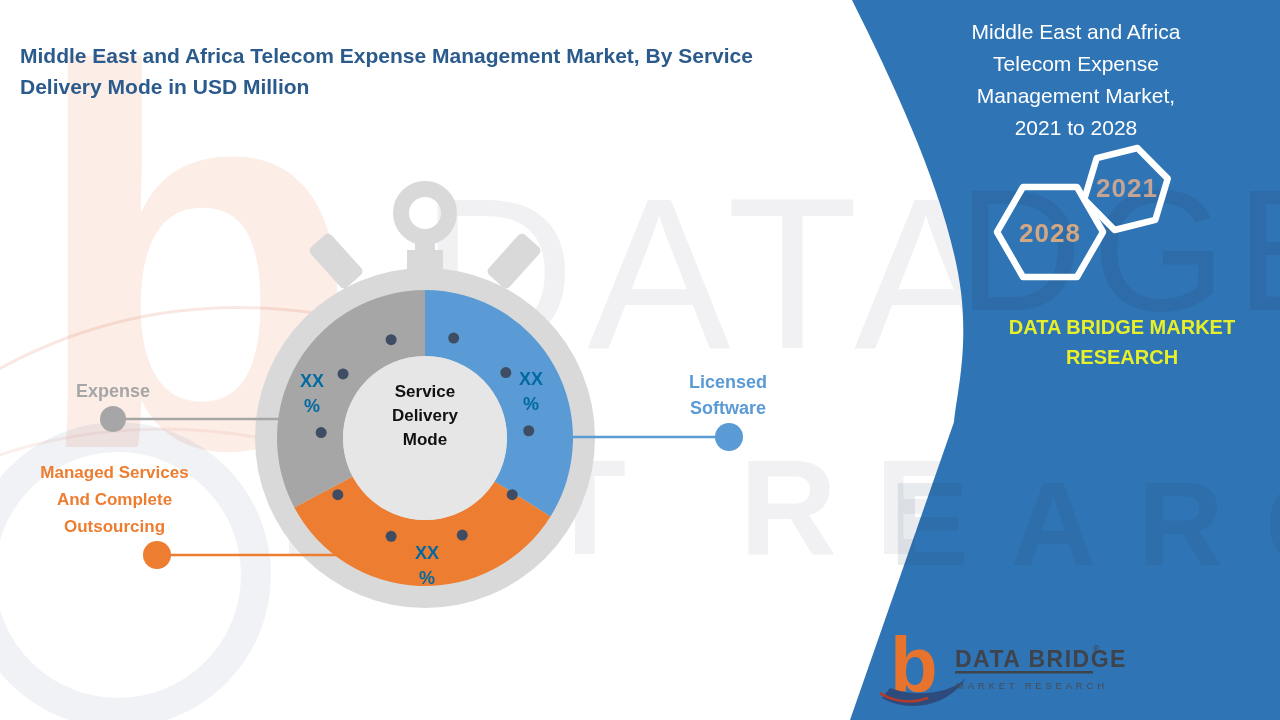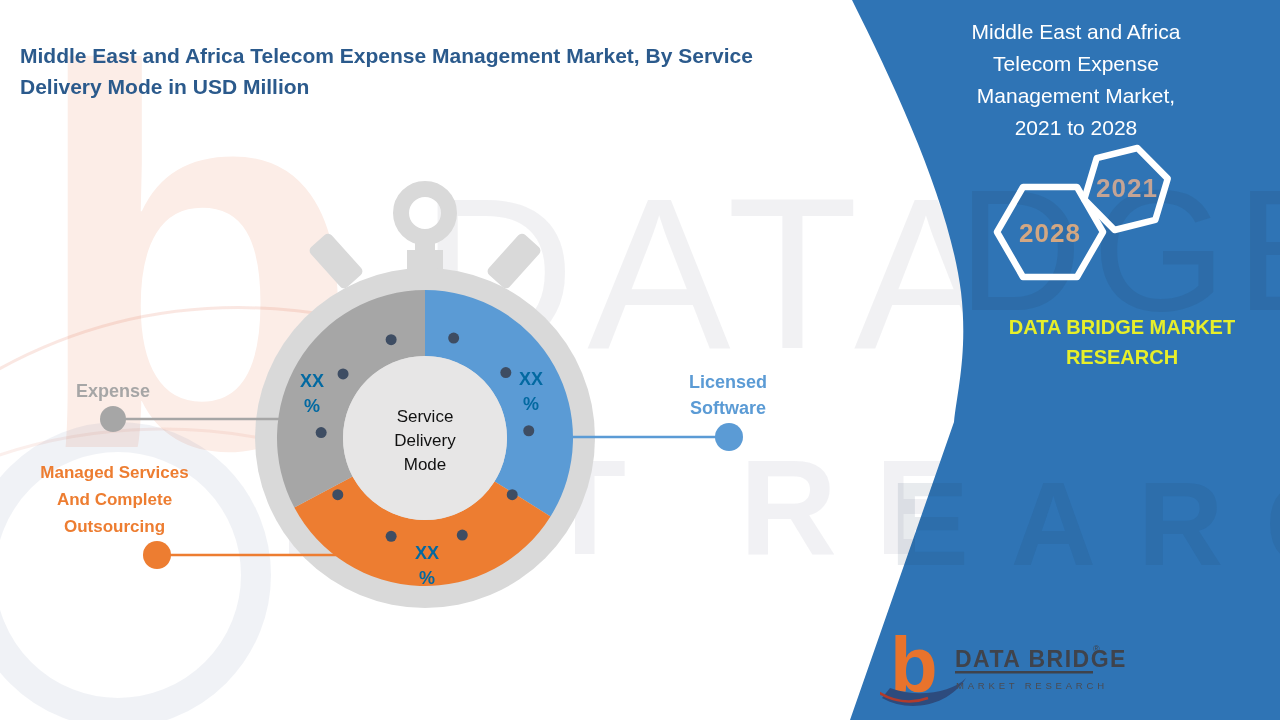--- a/index.html
+++ b/index.html
@@ -18,22 +18,22 @@
 
   
   .main-title{left:20px;top:40px;width:810px;text-align:left;color:#2b5a8c;
               font-size:21px;line-height:31px;font-weight:700;}
 
   
   .layer{left:0;top:0;width:1280px;height:720px;pointer-events:none;}
 
   
   .seg-label{width:70px;text-align:center;color:#0369a1;font-weight:bold;font-size:18px;line-height:25px;}
-  .center-label{left:345px;top:405px;width:160px;text-align:center;color:#111111;
-                font-weight:normal;font-size:17px;line-height:24px;}
+  .center-label{left:345px;top:380px;width:160px;text-align:center;color:#111111;
+                font-weight:bold;font-size:17px;line-height:24px;}
 
   
   .callout{font-weight:bold;text-align:center;}
   .callout-hosted{left:53px;top:381px;width:120px;font-size:18px;color:#a6a6a6;}
   .callout-managed{left:22px;top:459px;width:185px;font-size:17px;line-height:27px;color:#ed7d31;}
   .callout-licensed{left:658px;top:369px;width:140px;font-size:18px;line-height:26px;color:#5b9bd5;}
 
   
   .banner-title{left:916px;top:16px;width:320px;text-align:center;color:#ffffff;
                 font-size:21px;line-height:32px;font-weight:400;}

